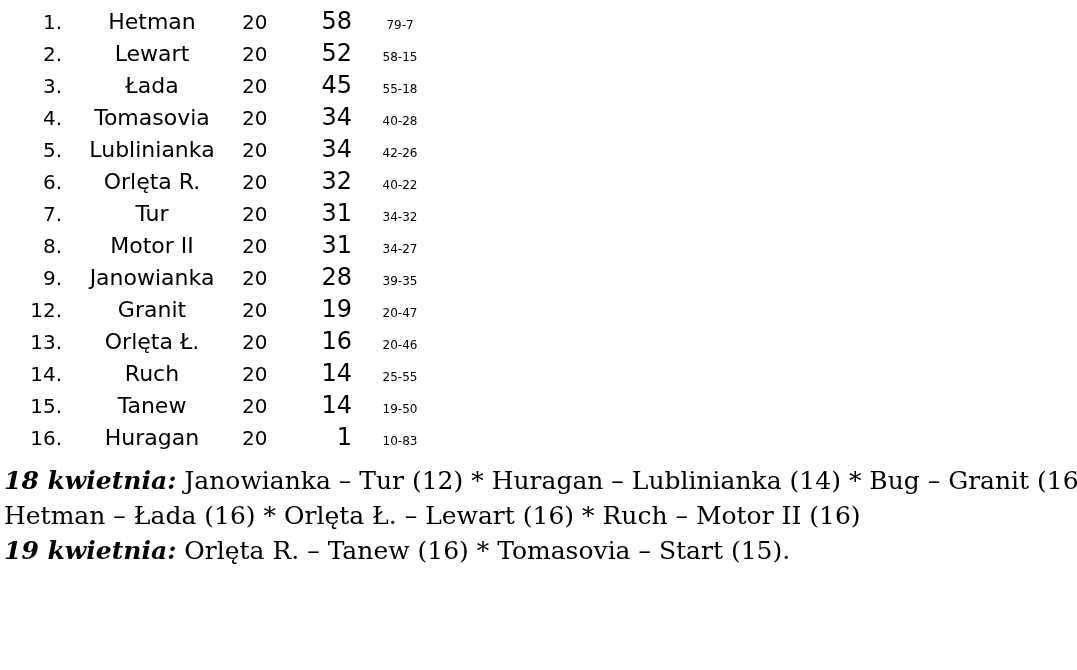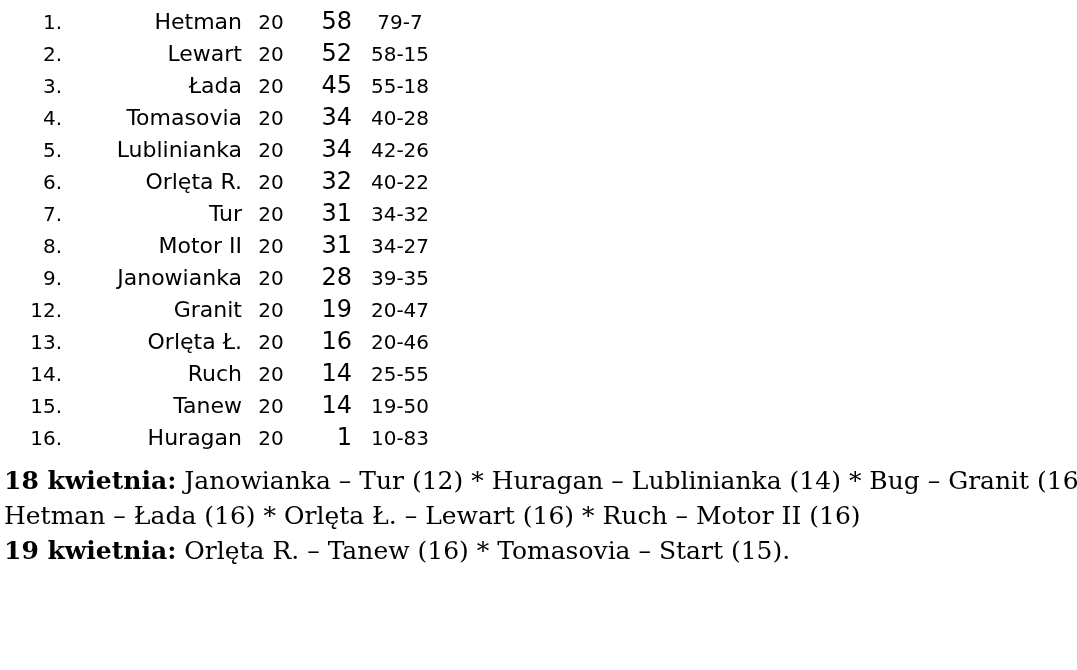--- a/index.html
+++ b/index.html
@@ -35,52 +35,52 @@
     vertical-align: baseline;
   }
   td.pos {
     width: 44px;
     text-align: right;
     padding-right: 10px;
     font-size: 20px;
   }
   td.team {
     width: 180px;
-    text-align: right;
+    text-align: center;
     padding-right: 6px;
   }
   td.played {
     width: 58px;
-    text-align: center;
     font-size: 20px;
   }
   td.pts {
     width: 52px;
     text-align: right;
     padding-right: 8px;
     font-size: 24px;
   }
   td.goals {
     width: 96px;
     text-align: center;
-    font-size: 20px;
+    font-size: 12px;
   }
   
   .results {
     margin: 10px 0 0 4px;
     font-family: "DejaVu Serif", serif;
     font-size: 25px;
     line-height: 1.32;
   }
   .results p {
     margin: 0 0 2px 0;
     white-space: nowrap;
   }
   .date {
     font-weight: bold;
+    font-style: italic;
   }
 </style>
 </head>
 <body>
 
 <div class="page">
 
   <table class="standings">
     <tbody>
       <tr>

